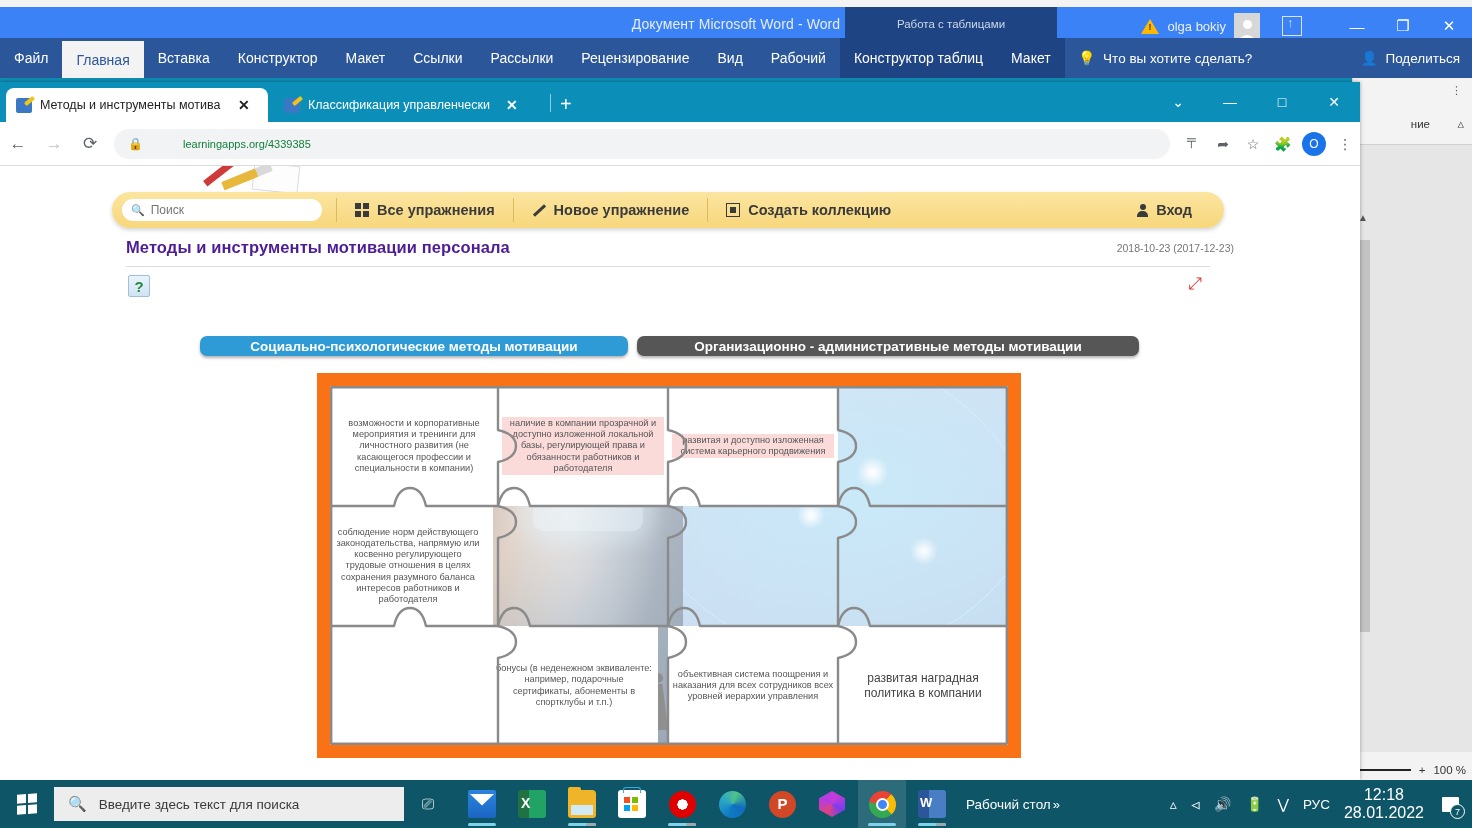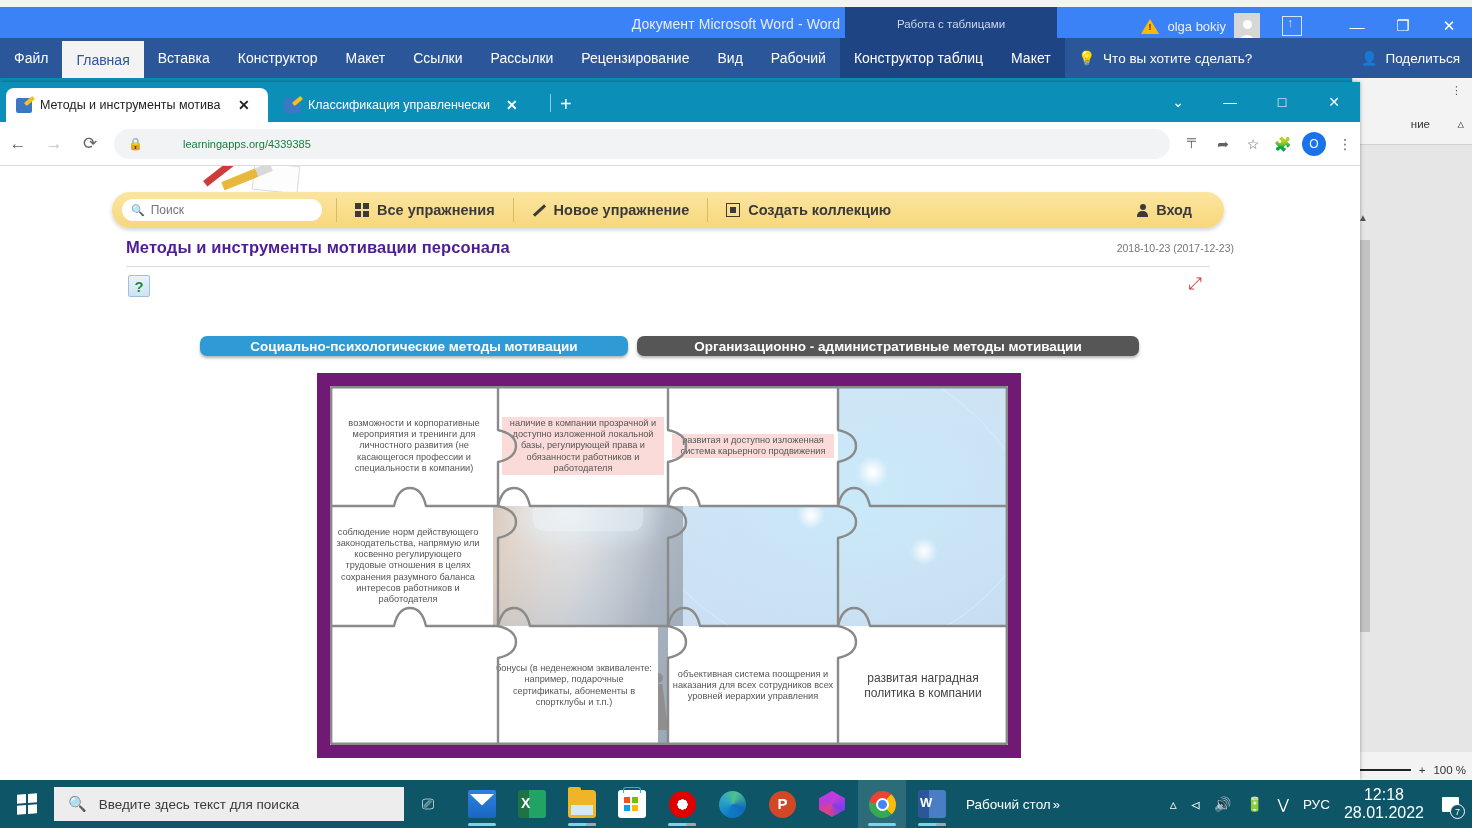--- a/index.html
+++ b/index.html
@@ -324,21 +324,21 @@
     box-shadow: 0 2px 3px rgba(0,0,0,.3);
     padding: 0 14px; white-space: nowrap;
   }
   .cat-btn.blue { left: 0; top: 0; width: 428px; background: #2e9bd6; }
   .cat-btn.gray { left: 437px; top: 0; width: 502px; background: #565656; }
 
   
   .board {
     position: absolute; top: 207px; left: 317px;
     width: 704px; height: 385px;
-    background: #701a75; padding: 13px;
+    background: #f97316; padding: 13px;
   }
   .board-inner { position: relative; width: 678px; height: 359px; background: #ffffff; }
   .board-photo {
     position: absolute; left: 163px; top: 0; width: 513px; height: 359px;
     background:
       radial-gradient(circle at 74% 24%, rgba(255,255,255,.95) 0 2px, rgba(255,255,255,0) 16px),
       radial-gradient(circle at 62% 36%, rgba(255,255,255,.9) 0 2px, rgba(255,255,255,0) 14px),
       radial-gradient(circle at 84% 46%, rgba(255,255,255,.85) 0 2px, rgba(255,255,255,0) 14px),
       radial-gradient(ellipse at 72% 30%, rgba(200,235,250,.85) 0%, rgba(205,225,245,0) 55%),
       linear-gradient(160deg, #d9e6f4 0%, #cfe0f2 40%, #c3d8ee 100%);

